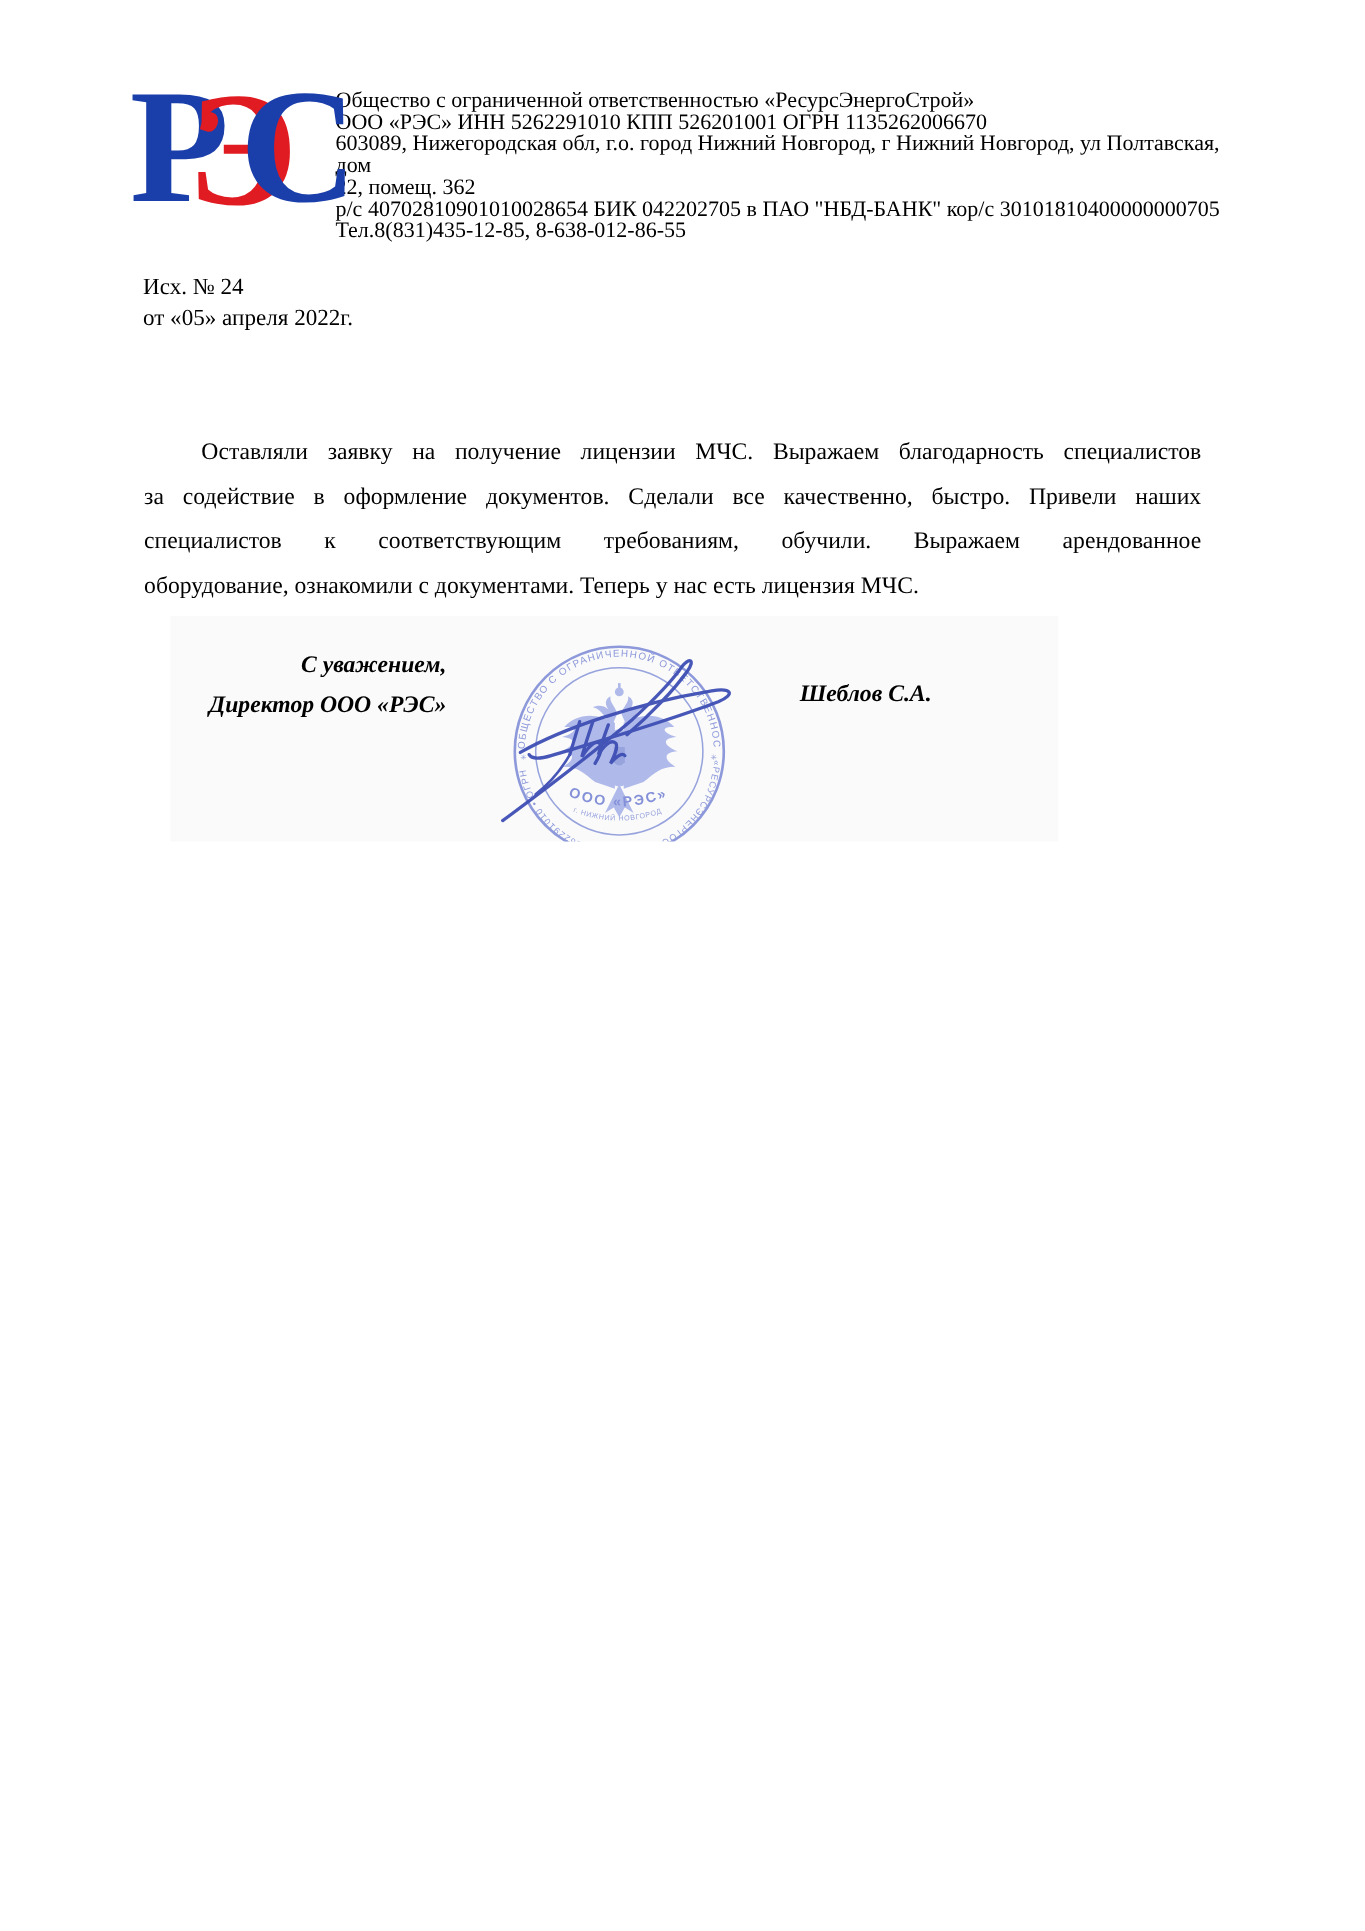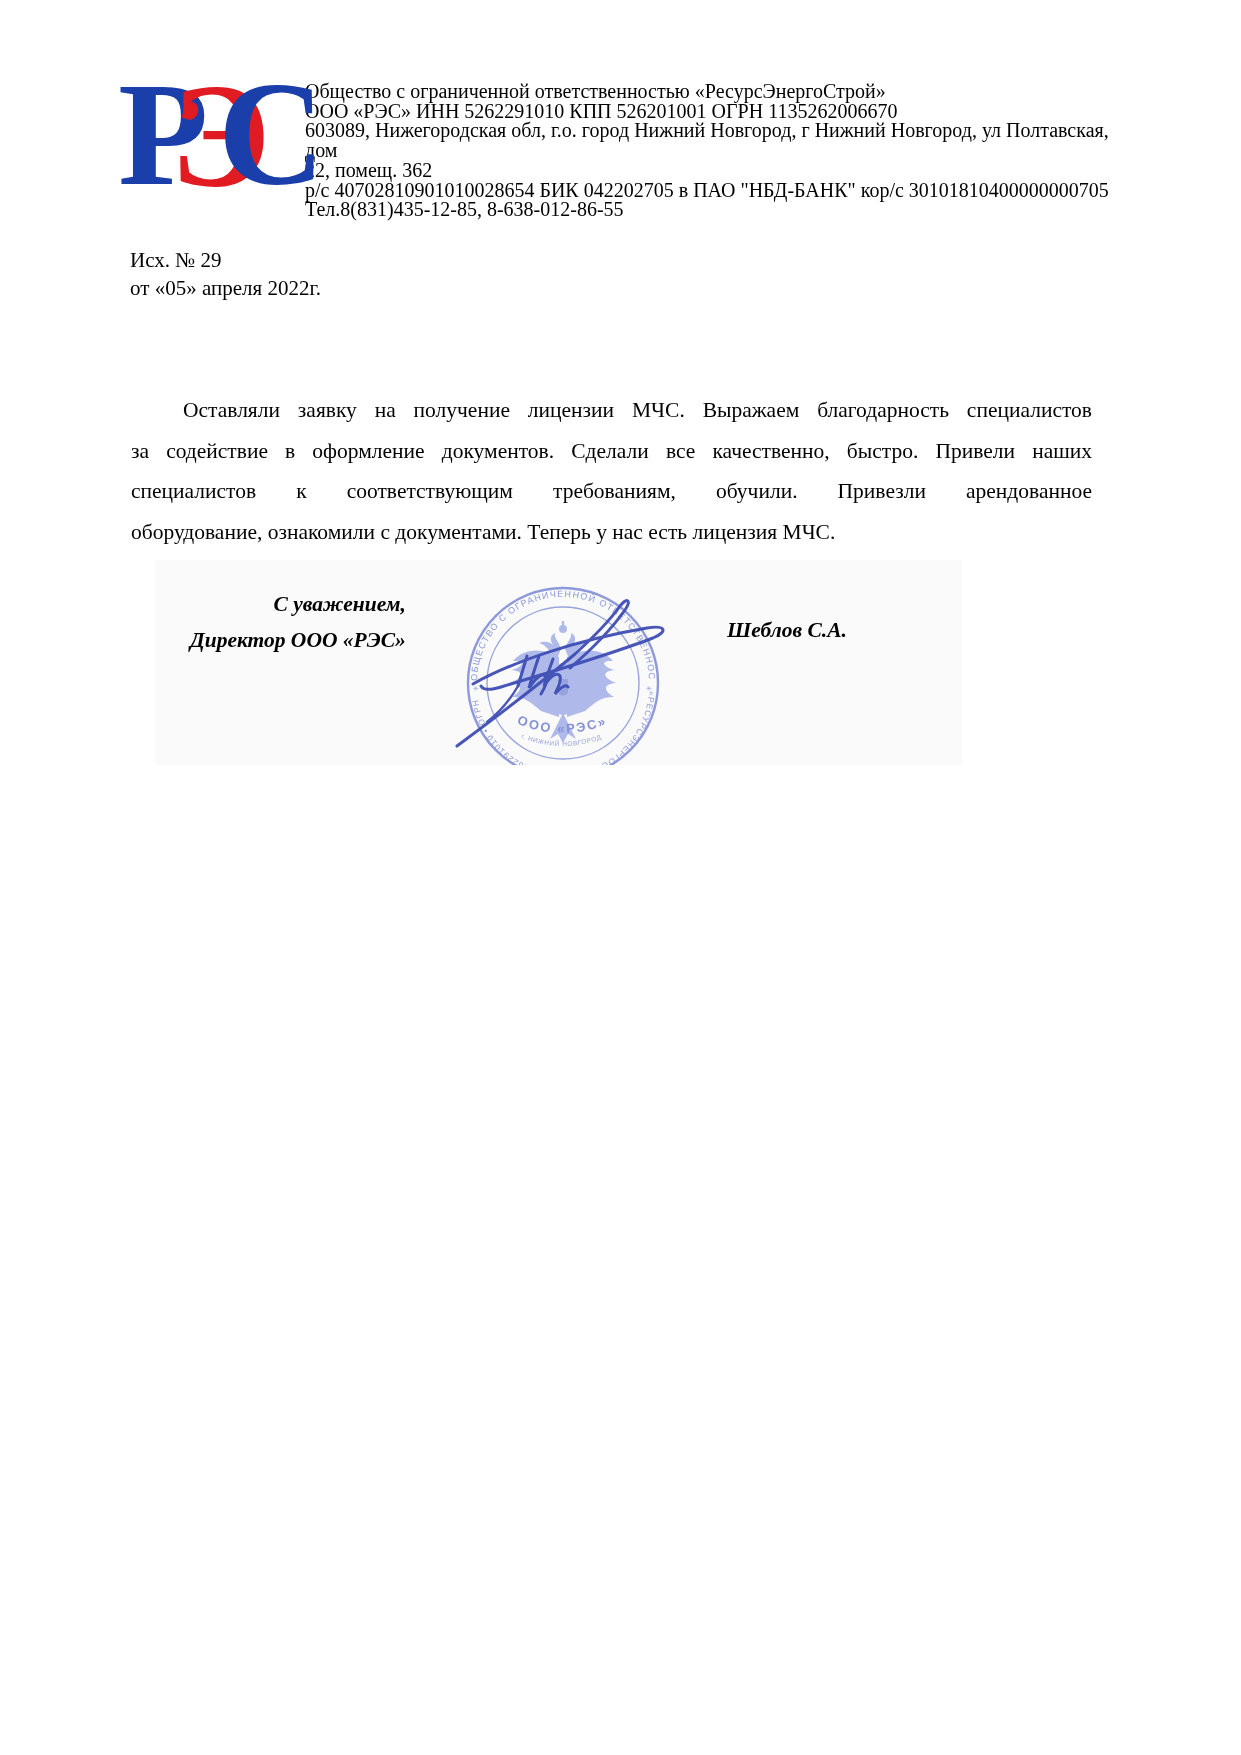--- a/index.html
+++ b/index.html
@@ -49,28 +49,28 @@
 <div class="head-block">
   <div>Общество с ограниченной ответственностью «РесурсЭнергоСтрой»</div>
   <div>ООО «РЭС» ИНН 5262291010 КПП 526201001 ОГРН 1135262006670</div>
   <div>603089, Нижегородская обл, г.о. город Нижний Новгород, г Нижний Новгород, ул Полтавская, дом</div>
   <div>22, помещ. 362</div>
   <div>р/с 40702810901010028654 БИК 042202705 в ПАО "НБД-БАНК" кор/с 30101810400000000705</div>
   <div>Тел.8(831)435-12-85, 8-638-012-86-55</div>
 </div>
 
 <div class="ref-block">
-  <div>Исх. № 29</div>
+  <div>Исх. № 24</div>
   <div>от «05» апреля 2022г.</div>
 </div>
 
 <div class="body-block">
   <div class="body-line first">Оставляли заявку на получение лицензии МЧС. Выражаем благодарность специалистов</div>
   <div class="body-line">за содействие в оформление документов. Сделали все качественно, быстро. Привели наших</div>
-  <div class="body-line">специалистов к соответствующим требованиям, обучили. Привезли арендованное</div>
+  <div class="body-line">специалистов к соответствующим требованиям, обучили. Выражаем арендованное</div>
   <div class="body-line last">оборудование, ознакомили с документами. Теперь у нас есть лицензия МЧС.</div>
 </div>
 
 <div class="sign-area">
 
   <div class="closing-lines">
     <div>С уважением,</div>
     <div>Директор ООО «РЭС»</div>
   </div>
 

